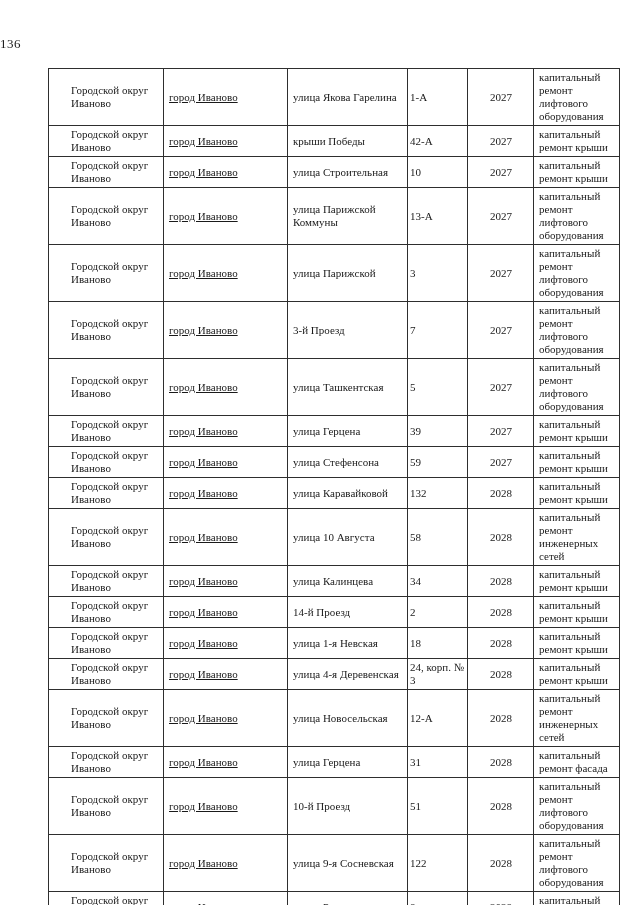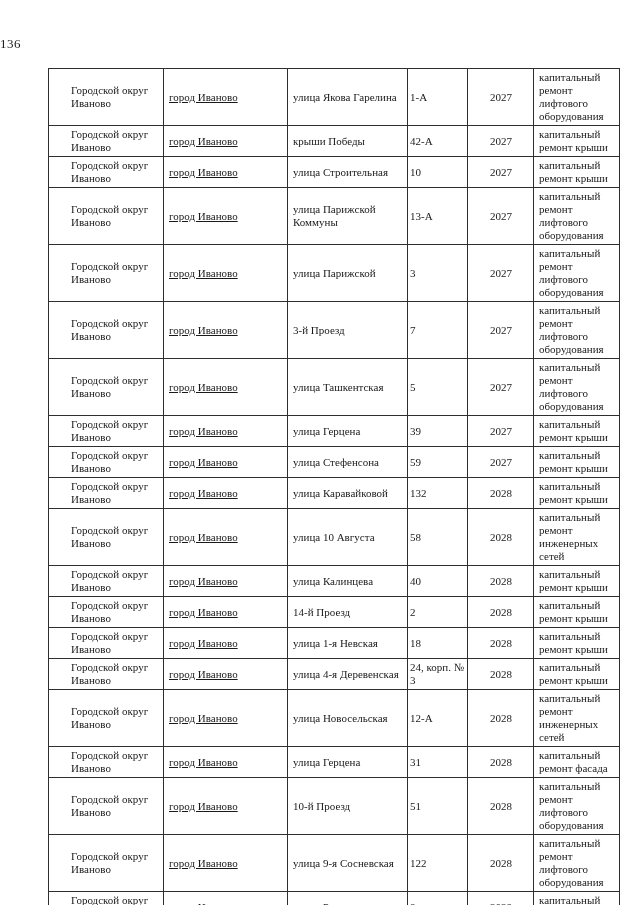--- a/index.html
+++ b/index.html
@@ -139,21 +139,21 @@
         <td class="col-city">город Иваново</td>
         <td class="col-street">улица 10 Августа</td>
         <td class="col-house">58</td>
         <td class="col-year">2028</td>
         <td class="col-work">капитальный ремонт инженерных сетей</td>
       </tr>
       <tr>
         <td class="col-district">Городской округ Иваново</td>
         <td class="col-city">город Иваново</td>
         <td class="col-street">улица Калинцева</td>
-        <td class="col-house">40</td>
+        <td class="col-house">34</td>
         <td class="col-year">2028</td>
         <td class="col-work">капитальный ремонт крыши</td>
       </tr>
       <tr>
         <td class="col-district">Городской округ Иваново</td>
         <td class="col-city">город Иваново</td>
         <td class="col-street">14-й Проезд</td>
         <td class="col-house">2</td>
         <td class="col-year">2028</td>
         <td class="col-work">капитальный ремонт крыши</td>

